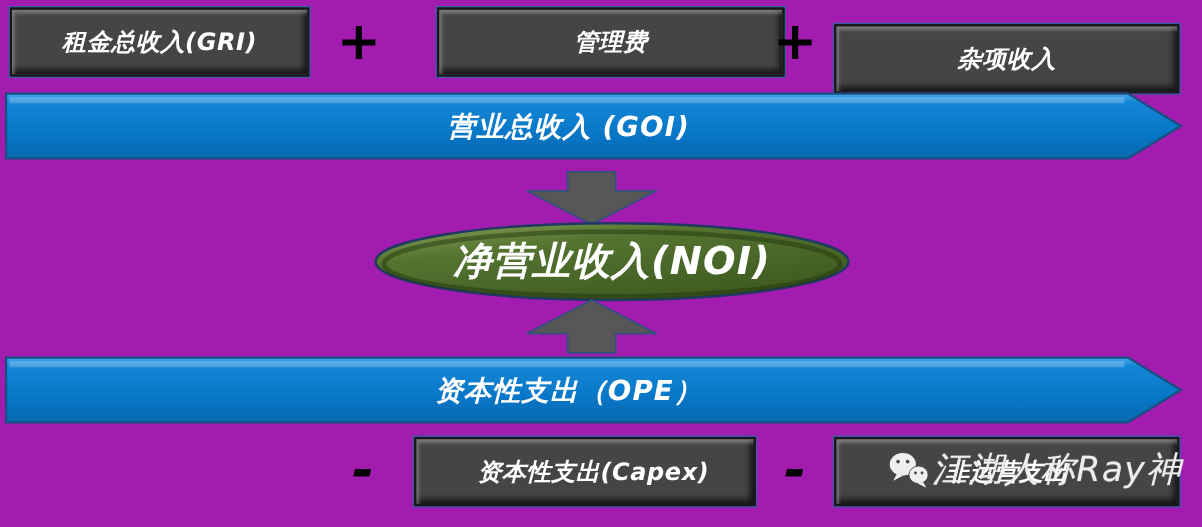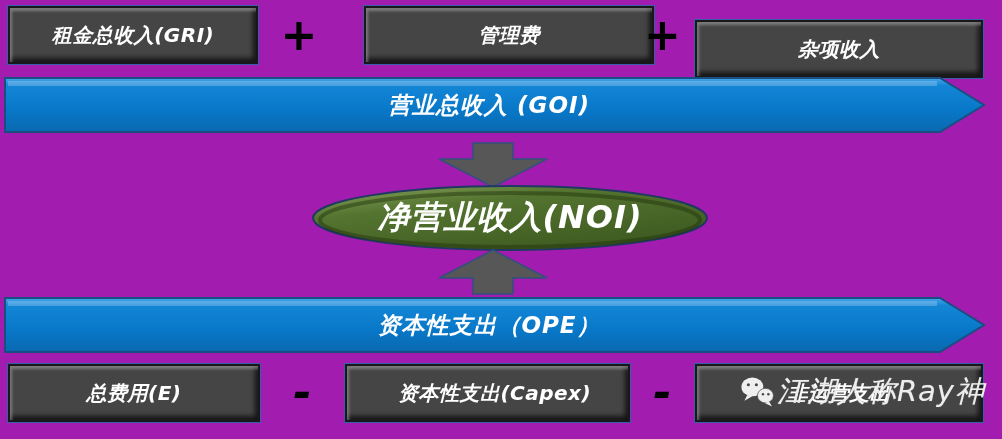--- a/index.html
+++ b/index.html
@@ -19,21 +19,21 @@
   }
 
   .operator{
     position:absolute;height:58px;display:flex;align-items:center;justify-content:center;
     color:#000000;font-weight:bold;font-size:44px;line-height:58px;
   }
 
   .bar-wrap{position:absolute;left:4px;width:982px;height:58px;}
   .bar-wrap svg{position:absolute;left:0;top:0;}
   .bar-label{
-    position:absolute;left:15px;top:0;width:940px;height:58px;
+    position:absolute;left:0;top:0;width:940px;height:58px;
     display:flex;align-items:center;justify-content:center;
     color:#ffffff;font-weight:bold;font-size:23px;letter-spacing:1px;
   }
 
   .flow-arrow{position:absolute;left:438px;width:110px;height:46px;}
 
   .ellipse-wrap{position:absolute;left:310px;top:184px;width:400px;height:68px;}
   .ellipse-label{
     position:absolute;left:0;top:0;width:400px;height:68px;
     display:flex;align-items:center;justify-content:center;
@@ -114,23 +114,20 @@
           <stop offset="0.6" stop-color="#0877c8"></stop>
           <stop offset="1" stop-color="#0a69b0"></stop>
         </linearGradient>
       </defs>
       <polygon points="1,2 936,2 980,29 936,56 1,56" fill="url(#gradB)" stroke="#1b4e80" stroke-width="2"></polygon>
       <polygon points="4,5 933,5 933,10 4,10" fill="rgba(255,255,255,0.22)"></polygon>
     </svg>
     <div class="bar-label">资本性支出（OPE）</div>
   </div>
 
-  <div class="bevel-box" style="left:8px;top:364px;width:252px;">
-    <span>总费用(E)</span>
-  </div>
   <div class="operator" style="left:260px;top:364px;width:85px;">-</div>
   <div class="bevel-box" style="left:345px;top:364px;width:285px;padding-left:14px;">
     <span>资本性支出(Capex)</span>
   </div>
   <div class="operator" style="left:630px;top:364px;width:65px;">-</div>
   <div class="bevel-box" style="left:695px;top:364px;width:288px;">
     <span>非运营支出</span>
   </div>
 
   <div class="watermark">

